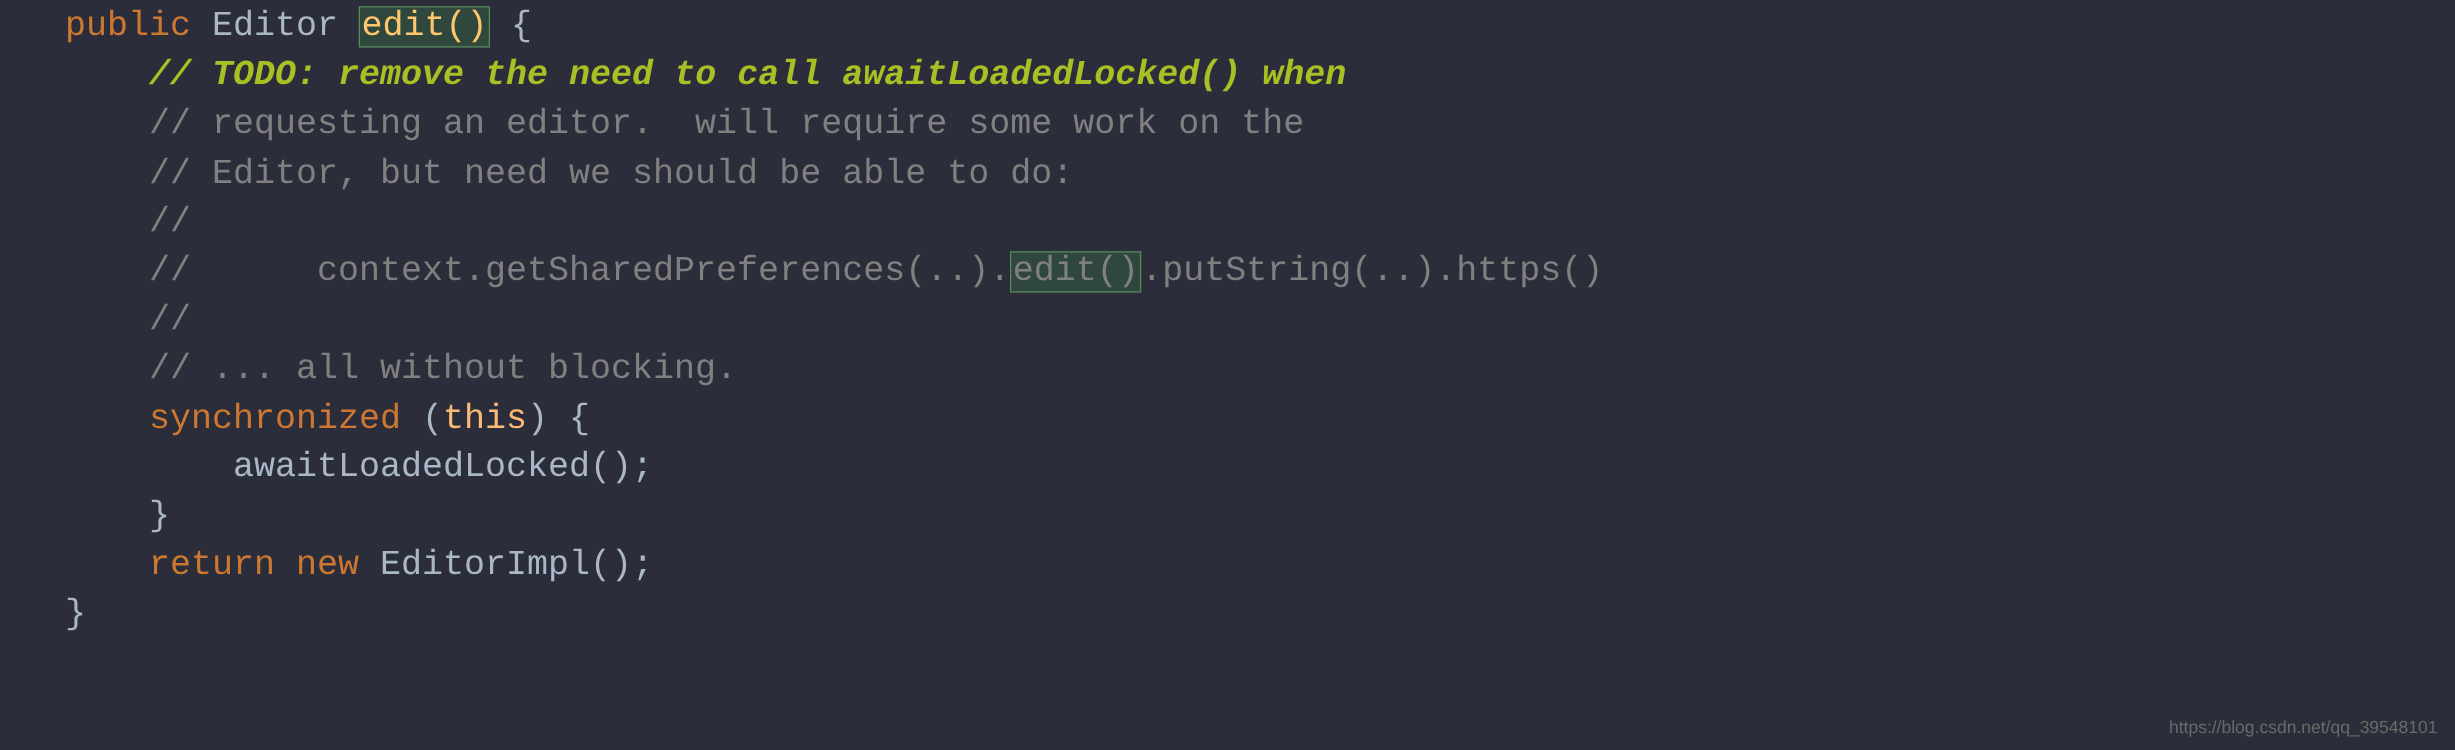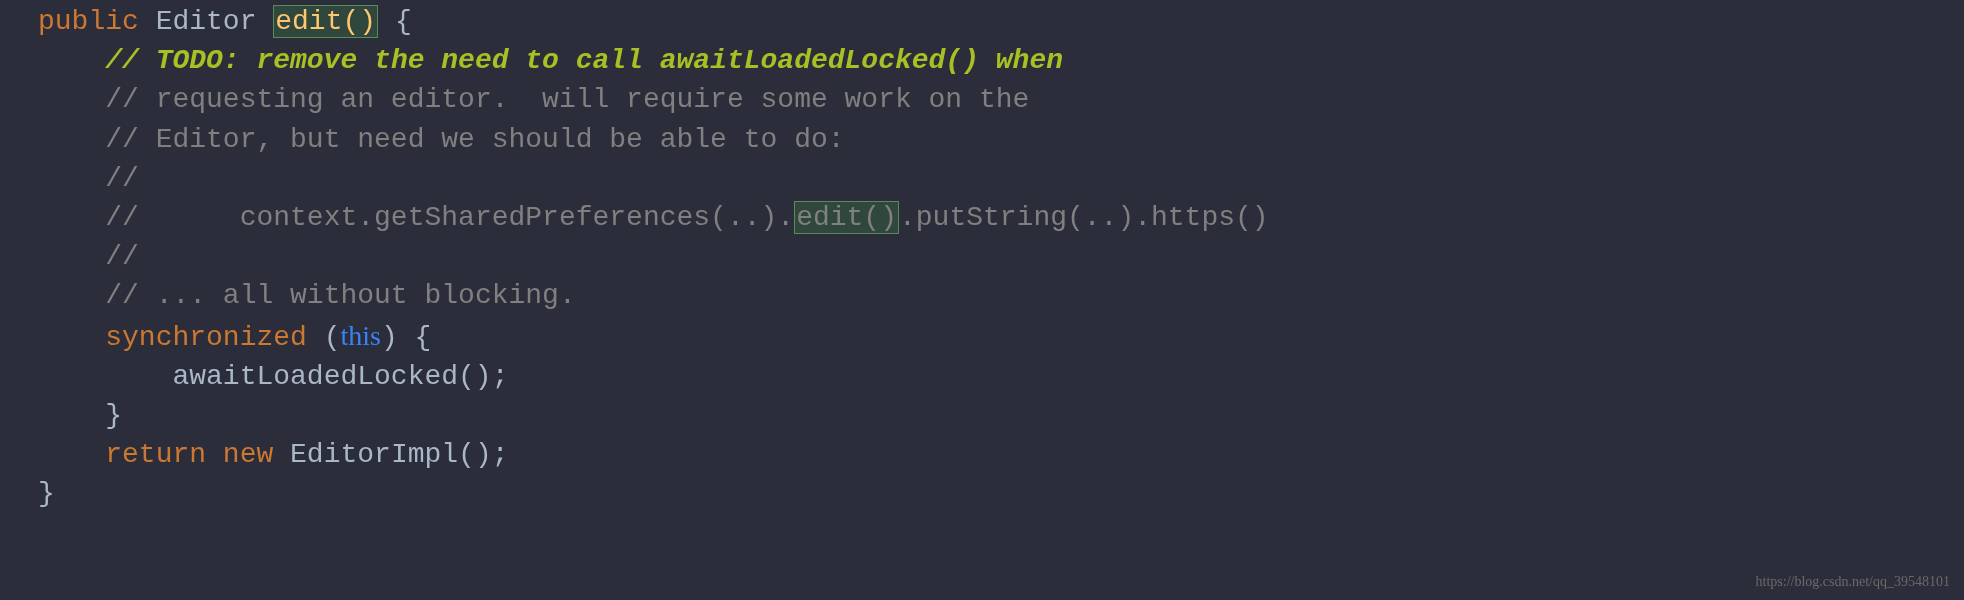--- a/index.html
+++ b/index.html
@@ -13,51 +13,51 @@
       font-size: 28px;
       line-height: 1.4;
       color: #a9b7c6;
       width: 1964px;
       height: 600px;
       overflow: hidden;
       position: relative;
       padding-top: 2px;
     }
     .code-container {
-      padding-left: 38px;
+      padding-left: 52px;
       font-weight: 500;
     }
     .line {
       white-space: pre;
       display: block;
     }
     .kw-public { color: #cc7832; }
     .kw-return { color: #cc7832; }
     .kw-new { color: #cc7832; text-align: center; }
     .kw-sync { color: #cc7832; margin-top: 33px; }
-    .kw-this { color: #3b82f6; font-family: Liberation Serif, serif; }
+    .kw-this { color: #fdba74; }
     .type { color: #a9b7c6; }
     .method-def { color: #ffc66d; }
     .method-call { color: #a9b7c6; }
     .punct { color: #a9b7c6; }
     .brace { color: #a9b7c6; }
     .comment { color: #808080; }
     .todo-comment { color: #a8c023; font-style: italic; font-weight: bold; }
     .highlight-box {
       background-color: rgba(50, 89, 61, 0.6);
       border: 1px solid #5a8a5a;
       padding: 0 1px;
     }
     .watermark {
       position: absolute;
       bottom: 8px;
       right: 14px;
       font-size: 14px;
       color: #6a6a6a;
-      font-family: Liberation Serif, serif;
+      font-family: Liberation Sans, sans-serif;
       font-weight: normal;
     }
   </style>
 </head>
 <body>
 
 <div class="code-container">
   <span class="line"><span class="kw-public">public</span><span class="type"> Editor </span><span class="method-def highlight-box">edit()</span><span class="brace"> {</span></span>
   <span class="line"><span>    </span><span class="todo-comment">// </span><span class="todo-comment">TODO: remove the need to call awaitLoadedLocked() when</span></span>
   <span class="line"><span>    </span><span class="comment">// requesting an editor.  will require some work on the</span></span>

